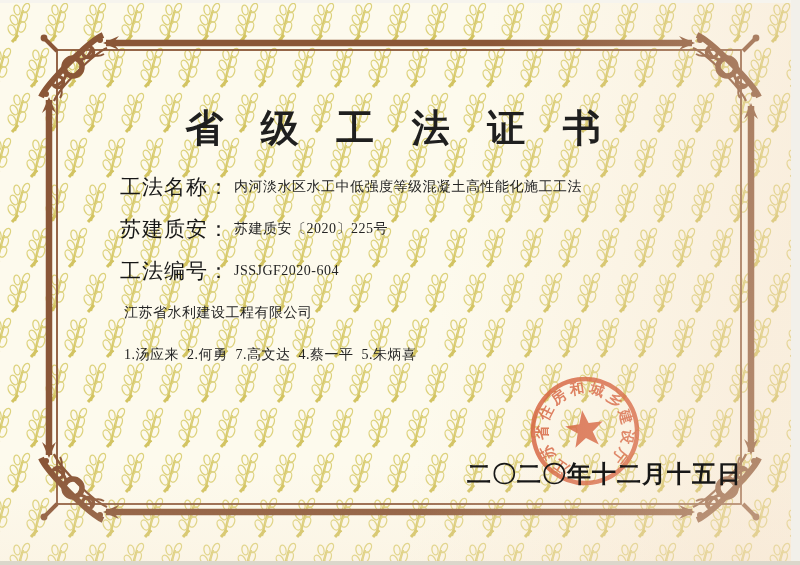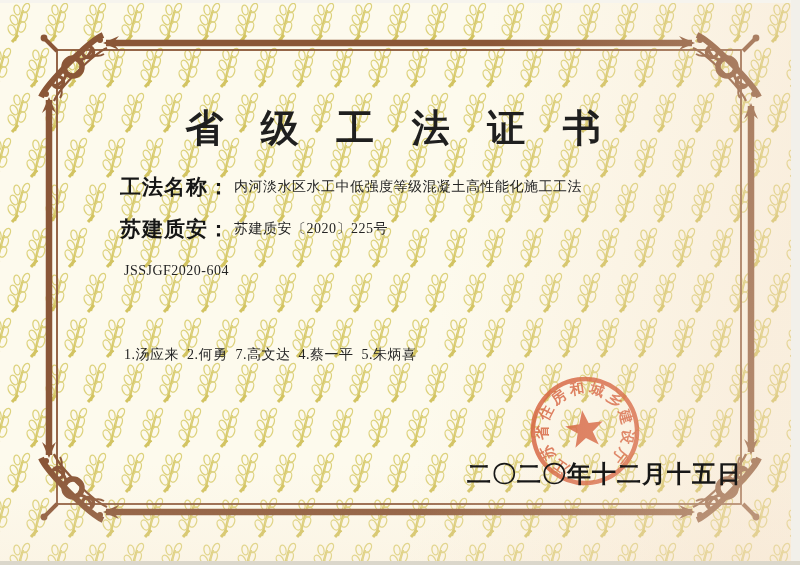--- a/index.html
+++ b/index.html
@@ -26,21 +26,21 @@
   .title{
     position:absolute;left:0;top:103px;width:100%;
     text-align:center;
     font-size:38px;font-weight:700;
     letter-spacing:14px;
     color:#1f1f1f;
   }
   .fields{position:absolute;left:120px;top:166px;width:560px;}
   .field-row{height:42px;display:flex;align-items:center;}
   .flabel{
-    font-size:21px;font-weight:700;letter-spacing:1px;
+    font-size:21px;font-weight:400;letter-spacing:1px;
     white-space:pre;flex:0 0 auto;color:#161616;
   }
   .fvalue{
     font-size:14px;font-weight:400;margin-left:4px;
     white-space:pre;color:#242424;letter-spacing:0.5px;
   }
   .issue-date{
     position:absolute;left:467px;top:426px;
     font-size:24px;font-weight:600;letter-spacing:1px;color:#171717;margin-top:32px;
   }
@@ -130,23 +130,25 @@
     <div class="fields">
       <div class="field-row">
         <span class="flabel">工法名称：</span>
         <span class="fvalue">内河淡水区水工中低强度等级混凝土高性能化施工工法</span>
       </div>
       <div class="field-row">
         <span class="flabel">苏建质安：</span>
         <span class="fvalue">苏建质安〔2020〕225号</span>
       </div>
       <div class="field-row">
+        <span class="flabel">工法编号：</span>
         <span class="fvalue">JSSJGF2020-604</span>
       </div>
       <div class="field-row">
+        <span class="fvalue">江苏省水利建设工程有限公司</span>
       </div>
       <div class="field-row">
         <span class="fvalue">1.汤应来  2.何勇  7.高文达  4.蔡一平  5.朱炳喜</span>
       </div>
     </div>
 
     <div class="issue-date">二〇二〇年十二月十五日</div>
   </div>
 </div>
 

